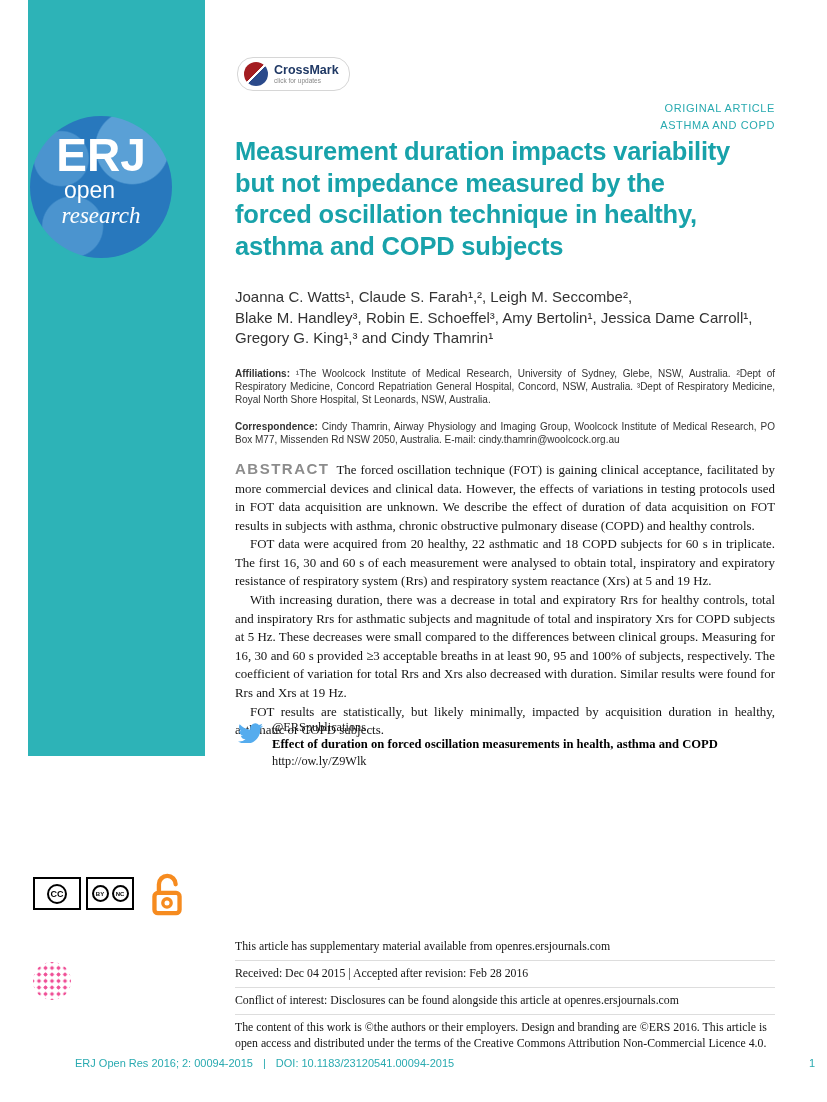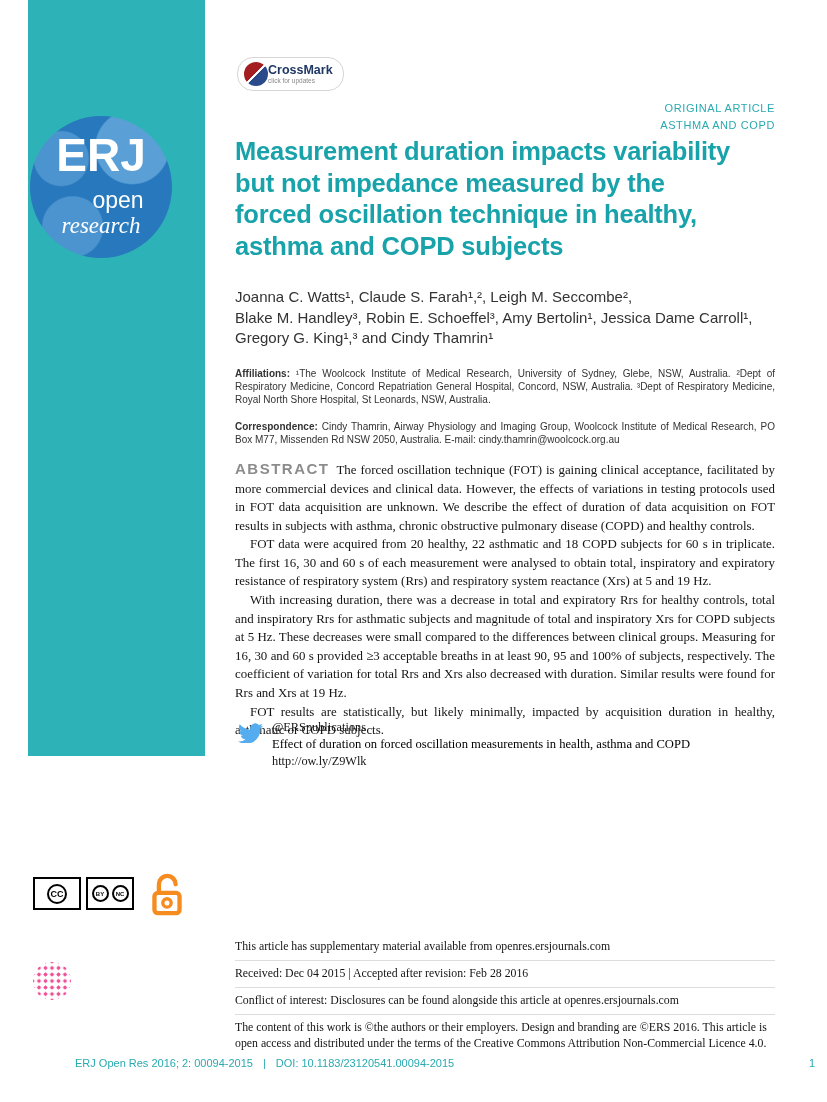--- a/index.html
+++ b/index.html
@@ -18,21 +18,21 @@
     position:absolute; left:2px; top:116px; width:142px; height:142px;
     border-radius:50%;
     background:
       radial-gradient(circle at 72% 22%, #5aa0d6 0 24%, rgba(90,160,214,0) 25%),
       radial-gradient(circle at 22% 30%, #4b94cf 0 18%, rgba(75,148,207,0) 19%),
       radial-gradient(circle at 30% 78%, #4b94cf 0 20%, rgba(75,148,207,0) 21%),
       #2878bd;
     color:#ffffff; text-align:center; overflow:hidden;
   }
   .erj-acronym { font-family:"Liberation Sans", sans-serif; font-weight:bold; font-size:46px; line-height:1; padding-top:16px; }
-  .erj-open    { font-family:"Liberation Sans", sans-serif; font-size:23px; line-height:1.1; text-align:center; padding-left:34px; margin-top:10px; }
+  .erj-open    { font-family:"Liberation Sans", sans-serif; font-size:23px; line-height:1.1; text-align:left; padding-left:34px; margin-top:0; }
   .erj-research{ font-family:"Liberation Serif", serif; font-style:italic; font-size:23px; line-height:1.15; }
 
   .license-row { position:absolute; left:5px; top:877px; display:flex; gap:5px; }
   .cc-badge {
     width:48px; height:33px; background:#ffffff; border:2px solid #000000;
     display:flex; align-items:center; justify-content:center; gap:3px;
   }
   .cc-circle {
     width:20px; height:20px; border:2px solid #000000; border-radius:50%;
     display:flex; align-items:center; justify-content:center;
@@ -51,21 +51,21 @@
   .ers-acronym { font-family:"Liberation Sans", sans-serif; font-weight:bold; color:#ffffff; font-size:32px; line-height:1; }
   .ers-org { font-family:"Liberation Sans", sans-serif; color:#ffffff; font-size:8px; letter-spacing:.6px; line-height:1.3; }
   .ers-tagline {
     position:absolute; left:18px; top:1031px; width:168px;
     font-family:Liberation Mono, monospace; color:#ffffff; font-size:9.5px; letter-spacing:3px; white-space:nowrap;
   }
 
   
   .crossmark {
     position:absolute; left:237px; top:57px;
-    display:flex; align-items:center; 
+    display:flex; align-items:center; gap:6px;
     border:1px solid #d6d6d6; border-radius:16px; background:#ffffff; padding:4px 10px 4px 6px;
   }
   .crossmark-logo {
     width:24px; height:24px; border-radius:50%;
     background:linear-gradient(135deg, #a31d21 46%, #ffffff 46% 54%, #2b4a8b 54%);
   }
   .crossmark-title { font-family:"Liberation Sans", sans-serif; font-weight:bold; font-size:12.5px; color:#1f3864; line-height:1.1; }
   .crossmark-sub { font-family:"Liberation Sans", sans-serif; font-size:6.5px; color:#888888; }
 
   .head-right {
@@ -102,21 +102,21 @@
   .abs-label {
     font-family:"Liberation Sans", sans-serif; font-weight:bold; color:#8c8c8c;
     font-size:15px; letter-spacing:1.5px; margin-right:7px;
   }
   .abstract p.indent { text-indent:15px; }
 
   
   .tweet { position:absolute; left:238px; top:719px; width:540px; display:flex; gap:9px; }
   .tweet-icon { flex:0 0 auto; margin-top:3px; }
   .tweet-handle { font-size:12.3px; line-height:1.35; color:#141414; }
-  .tweet-text { font-size:12.6px; font-weight:normal; line-height:1.35; color:#000000; }
+  .tweet-text { font-size:12.6px; font-weight:bold; line-height:1.35; color:#000000; }
   .tweet-url { font-size:12.3px; line-height:1.35; color:#141414; }
 
   
   .meta { position:absolute; left:235px; top:934px; width:540px; font-size:11.8px; color:#141414; }
   .meta .row { padding:5px 0 5px 0; line-height:1.35; }
   .meta .row + .row { border-top:1px solid #dddddd; }
 
   
   .footer {
     position:absolute; left:35px; top:1057px; width:740px;

